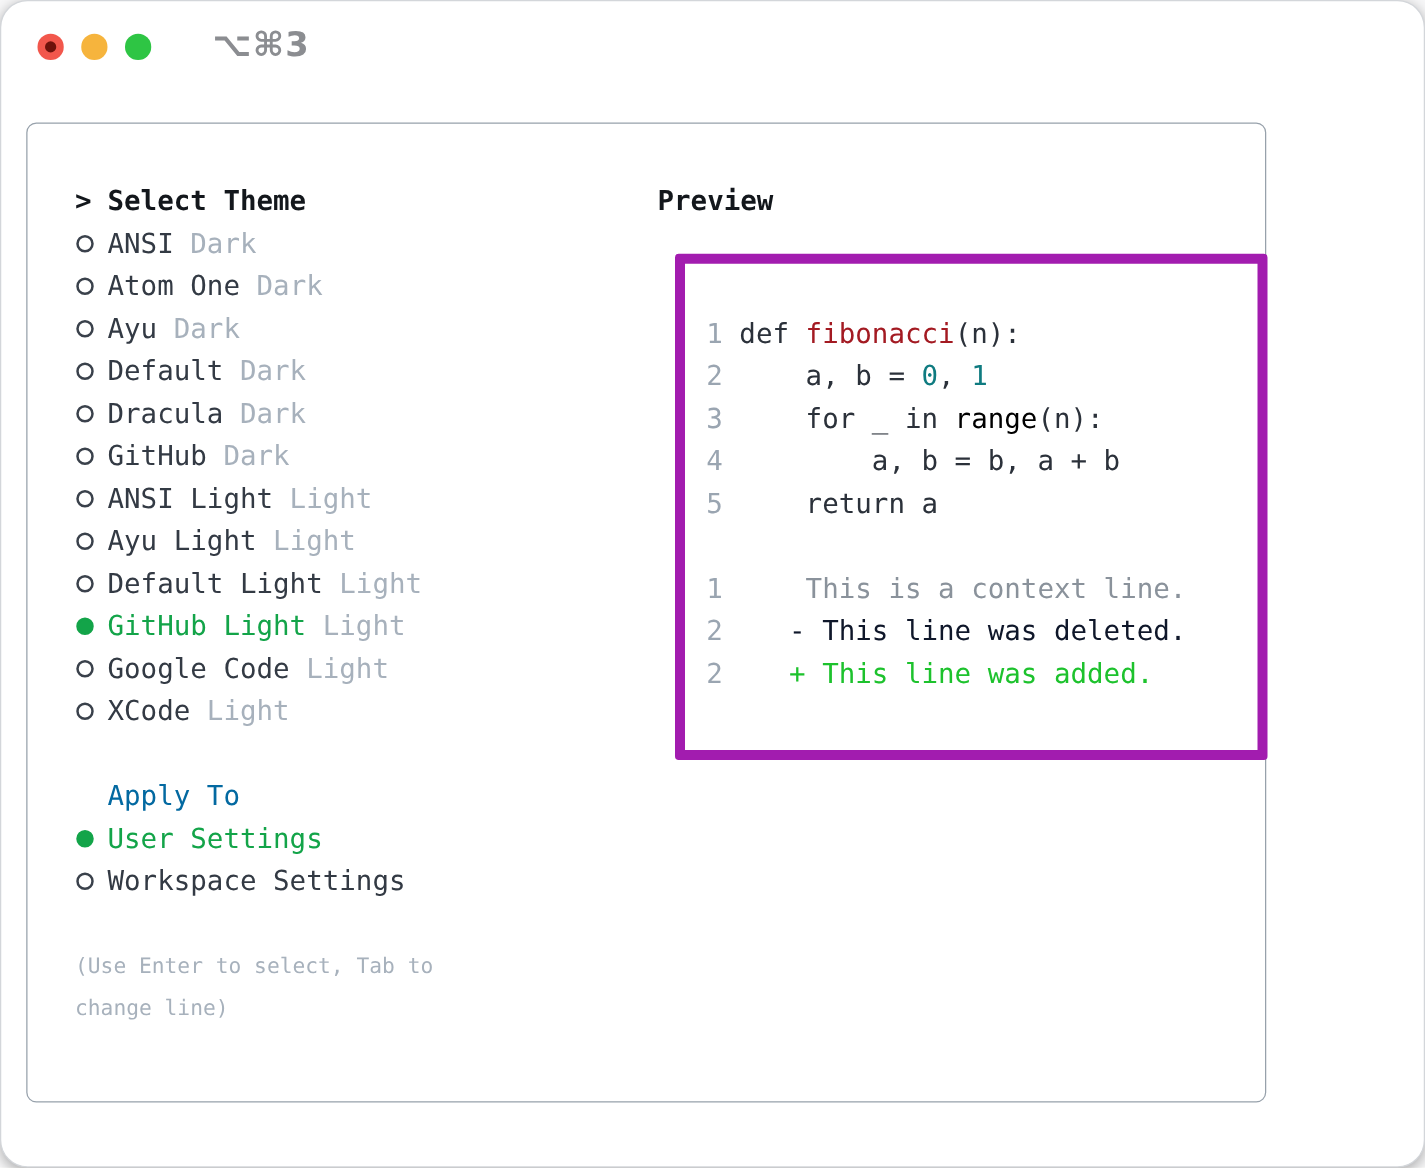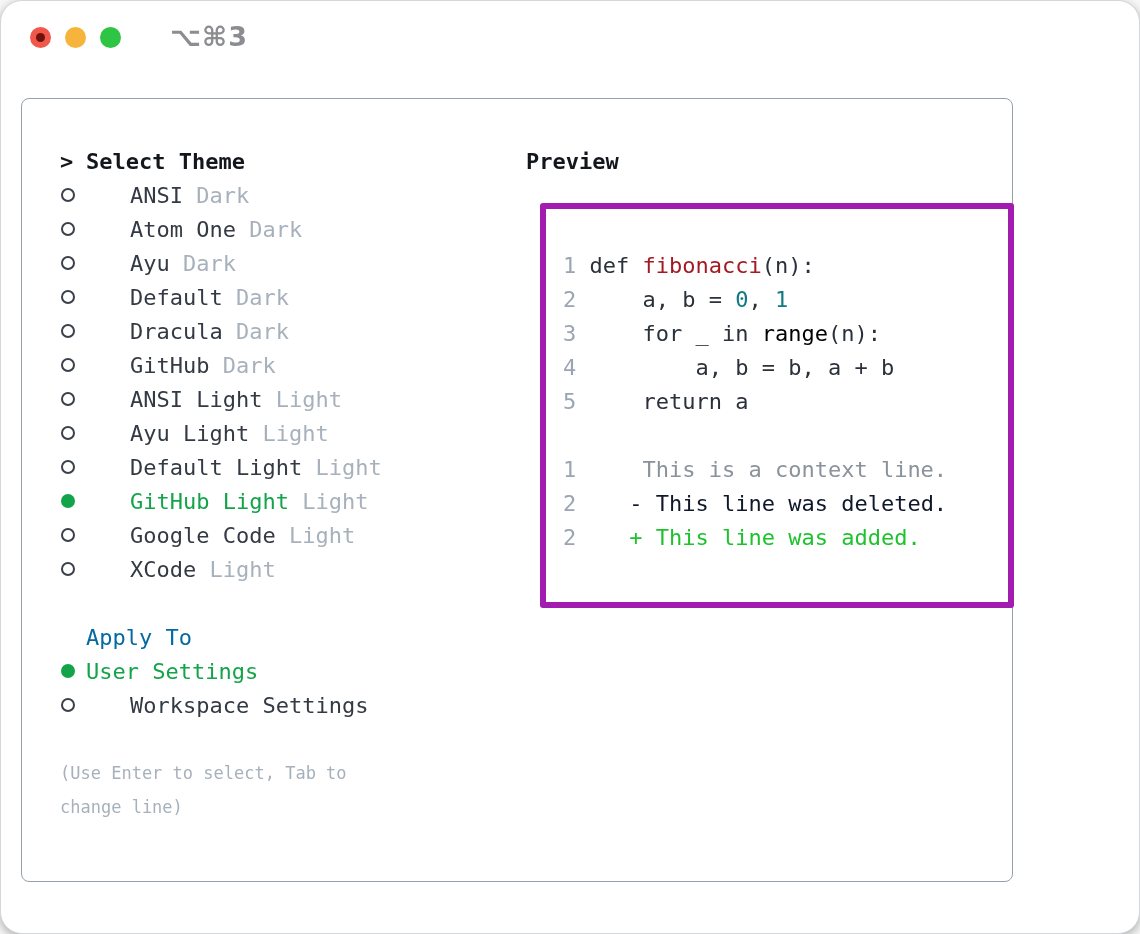--- a/index.html
+++ b/index.html
@@ -39,30 +39,30 @@
   
   .left-col{position:absolute;left:38px;top:45px;}
   .caret{display:inline-block;width:26px;color:#13171c;font-weight:700;}
   .marker{display:inline-block;width:26px;height:34px;position:relative;flex:0 0 26px;}
   .marker::before{
     content:"";position:absolute;left:1px;top:10px;width:10px;height:10px;border-radius:50%;
     border:2px solid #3a414b;
   }
   .marker.filled::before{border:2px solid #13a449;background:#13a449;}
   .marker.none::before{display:none;}
-  .t-name{color:#333a44;margin-left:44px;}
+  .t-name{color:#333a44;}
   .t-tag{color:#a7b1bc;}
   .selected .t-name{color:#13a449;}
   .apply-selected{color:#13a449;}
   .help-line{color:#a7b1bc;font-size:17px;height:34px;display:flex;align-items:center;white-space:pre;}
   
   .right-col{position:absolute;left:504px;top:45px;}
   .preview-box{
     position:absolute;left:14px;top:59px;width:474px;height:405px;
-    border:6px solid #a21caf;border-radius:3px;box-sizing:border-box;background:#ffffff;
+    border:8px solid #a21caf;border-radius:3px;box-sizing:border-box;background:#ffffff;
   }
   .code{margin:0;padding:40px 0 0 17px;font-size:22px;line-height:34px;}
   .code-line{white-space:pre;height:34px;}
   .tk-num{color:#9aa5b1;}
   .tk-code{color:#2b313a;}
   .tk-func{color:#a31a22;}
   .tk-lit{color:#0f7b80;}
   .tk-builtin{color:#000000;}
   .tk-context{color:#8a929b;}
   .tk-deleted{color:#0f172a;}

